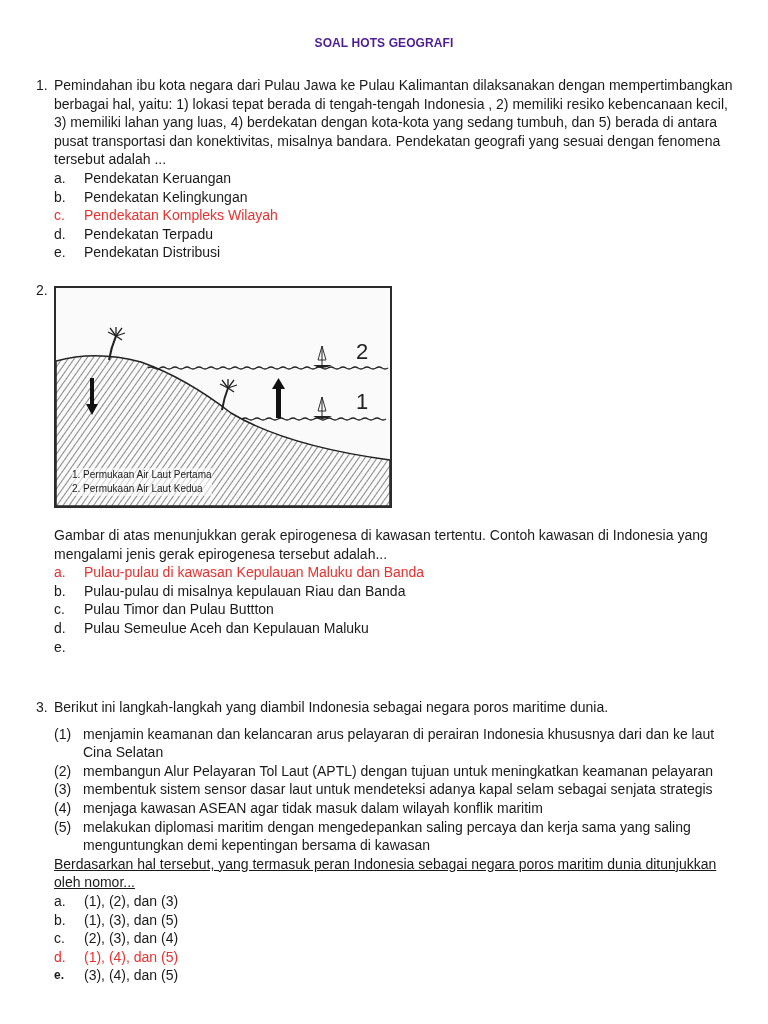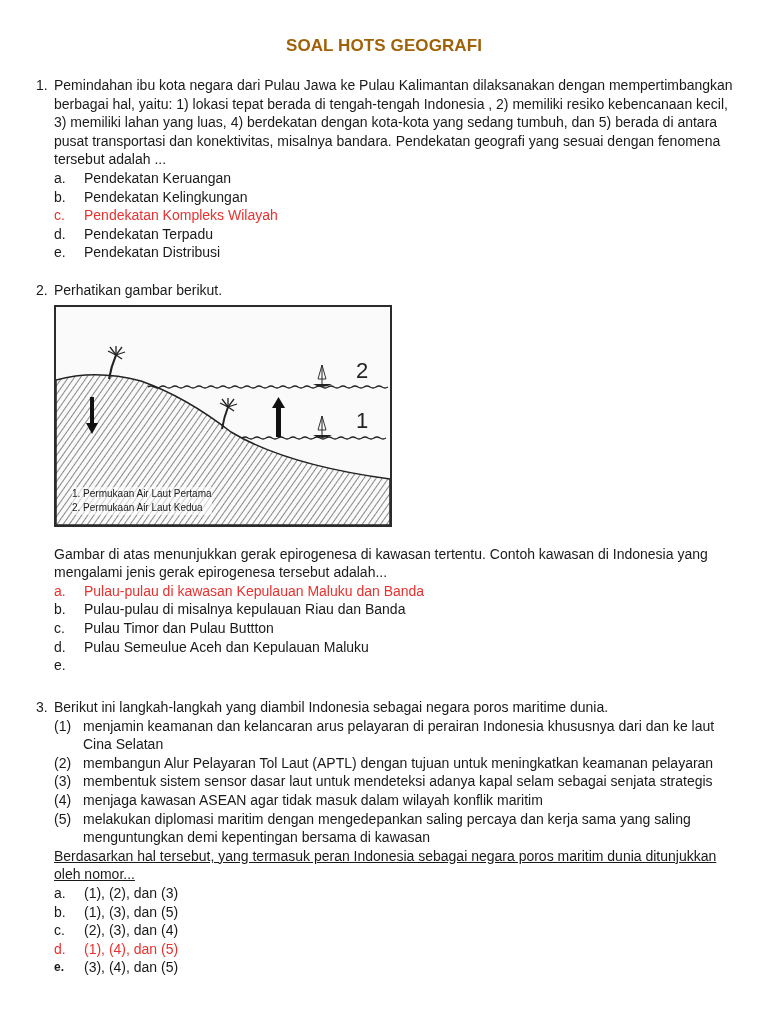--- a/index.html
+++ b/index.html
@@ -2,22 +2,22 @@
 <html><head>
 <meta charset="utf-8">
 <style>
   html, body { margin: 0; padding: 0; background: #ffffff; }
   body {
     width: 768px; height: 1024px; overflow: hidden; position: relative;
     font-family: "Liberation Sans", sans-serif; color: #1a1a1a;
   }
   .title {
     position: absolute; top: 36px; left: 0; width: 768px; text-align: center;
-    font-family: "Liberation Sans", sans-serif; font-weight: bold; font-size: 17px; letter-spacing: 0.1px;
-    color: #a16207;
+    font-family: "Liberation Sans", sans-serif; font-weight: bold; font-size: 12px; letter-spacing: 0.1px;
+    color: #4c1d95;
   }
   .q { position: absolute; left: 36px; width: 700px; font-size: 14px; line-height: 18.6px; }
   .qnum { position: absolute; left: 0; top: 0; width: 18px; }
   .qbody { margin-left: 18px; }
   .opt { position: relative; height: 18.6px; white-space: nowrap; }
   .opt .lbl { position: absolute; left: 0; width: 20px; }
   .opt .txt { position: absolute; left: 30px; }
   .opt.correct { color: #e8312f; }
   .opt .lbl.bold { font-weight: bold; font-size: 12px; }
   .stmt { position: relative; padding-left: 29px; }
@@ -61,21 +61,20 @@
     <div class="opt">
         <span class="lbl">e.</span>
         <span class="txt">Pendekatan Distribusi</span>
       </div>
   </div>
 </div>
 
 <div class="q" style="top:281px;">
   <span class="qnum">2.</span>
   <div class="qbody">
-    <div>Perhatikan gambar berikut.</div>
     <div class="figure">
       <svg width="334" height="218" viewBox="0 0 334 218">
         <defs>
           <pattern id="hatch" patternUnits="userSpaceOnUse" width="5" height="5" patternTransform="rotate(35)">
             <line x1="0" y1="0" x2="0" y2="5" stroke="#3a3a3a" stroke-width="1.2"></line>
           </pattern>
         </defs>
 
         <path d="M0,73 Q40,62 85,74 Q130,90 175,125 Q230,158 334,172 L334,218 L0,218 Z" fill="url(#hatch)" stroke="#222" stroke-width="1.5"></path>
 
@@ -158,21 +157,21 @@
       </div>
   </div>
 </div>
 
 <div class="q" style="top:698px;">
   <span class="qnum">3.</span>
   <div class="qbody">
     <div>Berikut ini langkah-langkah yang diambil Indonesia sebagai negara poros maritime dunia.</div>
     <div class="stmt">
         <span class="snum">(1)</span>
-        <div style="width:655px;">menjamin keamanan dan kelancaran arus pelayaran di perairan Indonesia khususnya dari dan ke laut Cina Selatan</div>
+        <div style="width:655px;margin-top:8px;">menjamin keamanan dan kelancaran arus pelayaran di perairan Indonesia khususnya dari dan ke laut Cina Selatan</div>
       </div>
     <div class="stmt">
         <span class="snum">(2)</span>
         <div style="white-space:nowrap;">membangun Alur Pelayaran Tol Laut (APTL) dengan tujuan untuk meningkatkan keamanan pelayaran</div>
       </div>
     <div class="stmt">
         <span class="snum">(3)</span>
         <div style="white-space:nowrap;">membentuk sistem sensor dasar laut untuk mendeteksi adanya kapal selam sebagai senjata strategis</div>
       </div>
     <div class="stmt">

